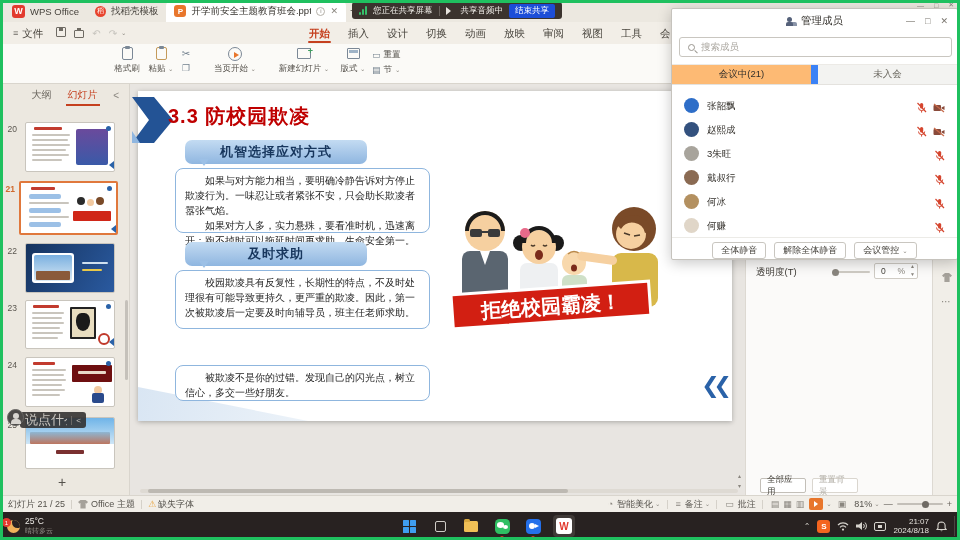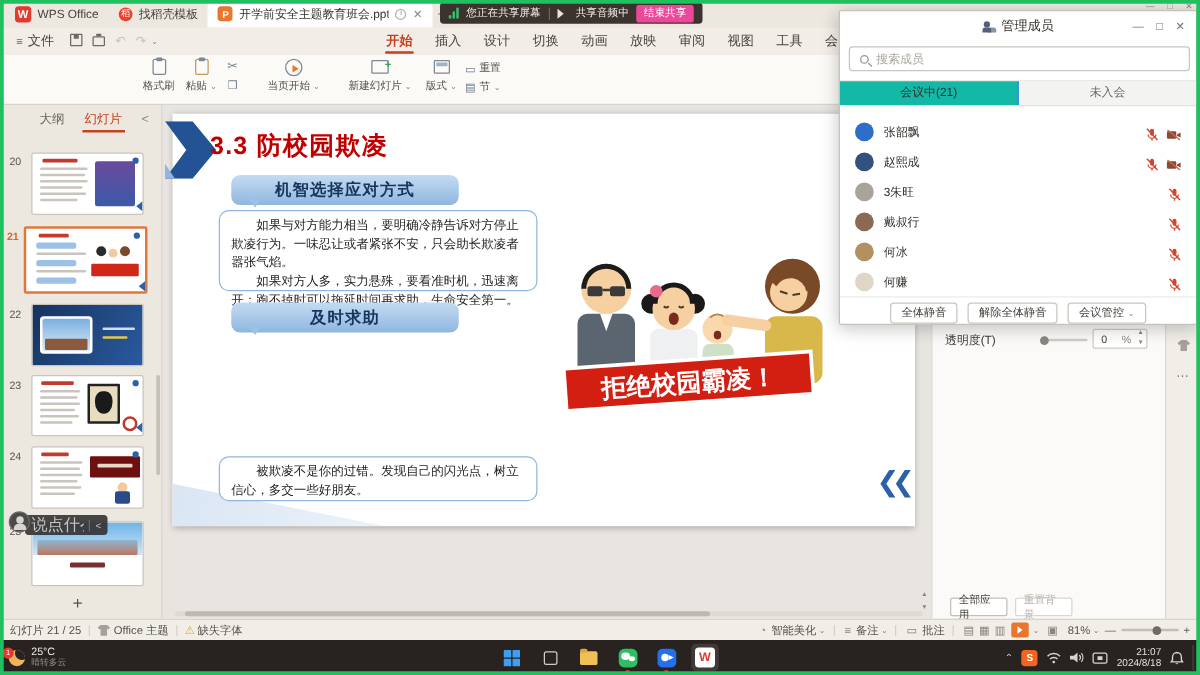--- a/index.html
+++ b/index.html
@@ -13,21 +13,21 @@
   .ttab{height:22px;display:flex;align-items:center;gap:5px;padding:0 8px;font-size:9.5px;color:#46423c;white-space:nowrap}
   .wlogo{width:13px;height:13px;background:#e23a2e;border-radius:3px;color:#fff;font-size:9px;font-weight:bold;display:flex;align-items:center;justify-content:center}
   .dlogo{width:11px;height:11px;background:#e8442e;border-radius:50%;color:#fff;font-size:7px;display:flex;align-items:center;justify-content:center}
   #doctab{background:#fff;border-radius:6px 6px 0 0;color:#33302b}
   .plogo{width:12px;height:12px;background:#e8762c;border-radius:3px;color:#fff;font-size:8px;font-weight:bold;display:flex;align-items:center;justify-content:center}
   .tinfo{width:9px;height:9px;border:1px solid #b5b1a9;border-radius:50%;font-size:6px;color:#8a867f;display:flex;align-items:center;justify-content:center}
   .tclose{color:#8a867f;font-size:9px}
   #sharepill{left:352px;top:2px;height:17px;background:#3b332e;border-radius:3px;display:flex;align-items:center;gap:6px;padding:0 7px;color:#f0ede8;font-size:8.5px;z-index:5}
   .sbars{display:flex;align-items:flex-end;gap:1px;height:9px}
   .sbars i{width:2px;background:#35c06a;border-radius:1px}
-  #endshare{background:#ec4899;color:#fff;border-radius:2px;padding:1px 6px;font-size:8.5px;cursor:pointer}
+  #endshare{background:#1d4ed8;color:#fff;border-radius:2px;padding:1px 6px;font-size:8.5px;cursor:pointer}
   .pdiv{width:1px;height:10px;background:#6a625c}
   .spk{width:0;height:0;border:4px solid transparent;border-right:5px solid #e8e4de;transform:rotate(180deg)}
   
   #menubar{left:0;top:22px;width:960px;height:22px;background:#f2eee7;font-size:10.5px;color:#4a463f}
   .mtab{padding:0 9px;height:22px;line-height:22px;white-space:nowrap}
   .mtab.active{color:#c5401f;font-weight:bold;position:relative}
   .mtab.active::after{content:"";position:absolute;left:8px;right:8px;bottom:1px;height:2px;background:#c5401f;border-radius:1px}
   .qicon{color:#6e6a63;font-size:10px;padding:0 4px}
   .iflop{display:inline-block;width:10px;height:10px;border:1.2px solid #6e6a63;border-radius:1px;position:relative}
   .iflop::after{content:"";position:absolute;left:2px;top:0;width:4px;height:3px;background:#6e6a63}
@@ -97,21 +97,21 @@
   .people-ic{display:inline-block;width:11px;height:9px;position:relative}
   .people-ic::before{content:"";position:absolute;left:1px;top:0;width:5px;height:5px;border-radius:50%;background:#55617a}
   .people-ic::after{content:"";position:absolute;left:0;bottom:0;width:7px;height:3.5px;border-radius:2px 2px 0 0;background:#55617a;box-shadow:4px 0 0 #8a94a8}
   .wbtn{font-size:9px;color:#7a766f;padding:0 5px}
   #msearch{position:absolute;left:7px;top:28px;width:273px;height:20px;border:1px solid #c9c6c0;border-radius:3px;display:flex;align-items:center;gap:6px;padding:0 8px}
   .mag{display:inline-block;width:7px;height:7px;border:1.3px solid #9a968f;border-radius:50%;position:relative}
   .mag::after{content:"";position:absolute;left:5.5px;top:5.5px;width:4px;height:1.3px;background:#9a968f;transform:rotate(45deg);transform-origin:0 0}
   .phtext{font-size:9.5px;color:#aaa69f}
   #mtabs{position:absolute;left:0;top:55px;width:100%;height:21px;background:#f3f3f1;border-top:1px solid #eceae6;border-bottom:1px solid #e4e2de;display:flex}
   .mtab2{flex:1;display:flex;align-items:center;justify-content:center;font-size:9.5px;color:#6b6860}
-  .mtab2.active{background:#14b8a6;color:#33302b;border-right:1px solid #3b82f6}
+  .mtab2.active{background:#fdba74;color:#33302b;border-right:7px solid #3b82f6}
   #mlist{position:absolute;left:0;top:78px;width:100%;height:154px;overflow:hidden}
   .mrow{position:absolute;left:0;width:100%;height:24px;display:flex;align-items:flex-end;padding:0 12px;gap:8px}
   .avatar{width:15px;height:15px;border-radius:50%;flex:none}
   .mname{font-size:9.5px;color:#33302b;flex:1}
   .micons{display:flex;gap:6px;align-items:center}
   #mfoot{position:absolute;left:0;bottom:0;width:100%;height:22px;border-top:1px solid #ecebe7;display:flex;align-items:flex-end;justify-content:center;gap:8px}
   .mbtn{height:17px;border:1px solid #c9c6c0;border-radius:3px;background:#fff;font-size:9px;color:#45423c;display:flex;align-items:center;padding:0 8px;gap:3px}
   
   #chatpill{left:20px;top:412px;width:66px;height:16px;background:rgba(48,46,44,.88);border-radius:3px;display:flex;align-items:center;padding:0 5px;gap:4px;z-index:20}
   #chatav{left:7px;top:409px;width:17px;height:17px;border-radius:50%;background:#4c4a48;z-index:21;border:1px solid #6a6866;position:absolute}
@@ -394,20 +394,23 @@
     </svg>
     <div class="a" id="slide-title">3.3 防校园欺凌</div>
 
     <div class="shead" style="left:47px;top:49px">机智选择应对方式</div>
     <div class="sbody" style="left:37px;top:77px;height:65px">
       <p>如果与对方能力相当，要明确冷静告诉对方停止欺凌行为。一味忍让或者紧张不安，只会助长欺凌者嚣张气焰。</p>
       <p>如果对方人多，实力悬殊，要看准时机，迅速离开；跑不掉时可以拖延时间再求助，生命安全第一。</p>
     </div>
 
     <div class="shead" style="left:47px;top:151px">及时求助</div>
+    <div class="sbody" style="left:37px;top:179px;height:59px">
+      <p>校园欺凌具有反复性，长期性的特点，不及时处理很有可能导致更持久，更严重的欺凌。因此，第一次被欺凌后一定要及时向辅导员，班主任老师求助。</p>
+    </div>
 
     <div class="sbody" style="left:37px;top:274px;height:36px">
       <p>被欺凌不是你的过错。发现自己的闪光点，树立信心，多交一些好朋友。</p>
     </div>
 
     <svg class="a" style="left:308px;top:100px" width="228" height="138" viewBox="0 0 228 138">
 
       <rect x="16" y="60" width="46" height="50" rx="8" fill="#5a6570"></rect>
       <polygon points="34,60 44,60 39,74" fill="#fff"></polygon>
       <circle cx="39" cy="40" r="20" fill="#f6d0a0"></circle>

